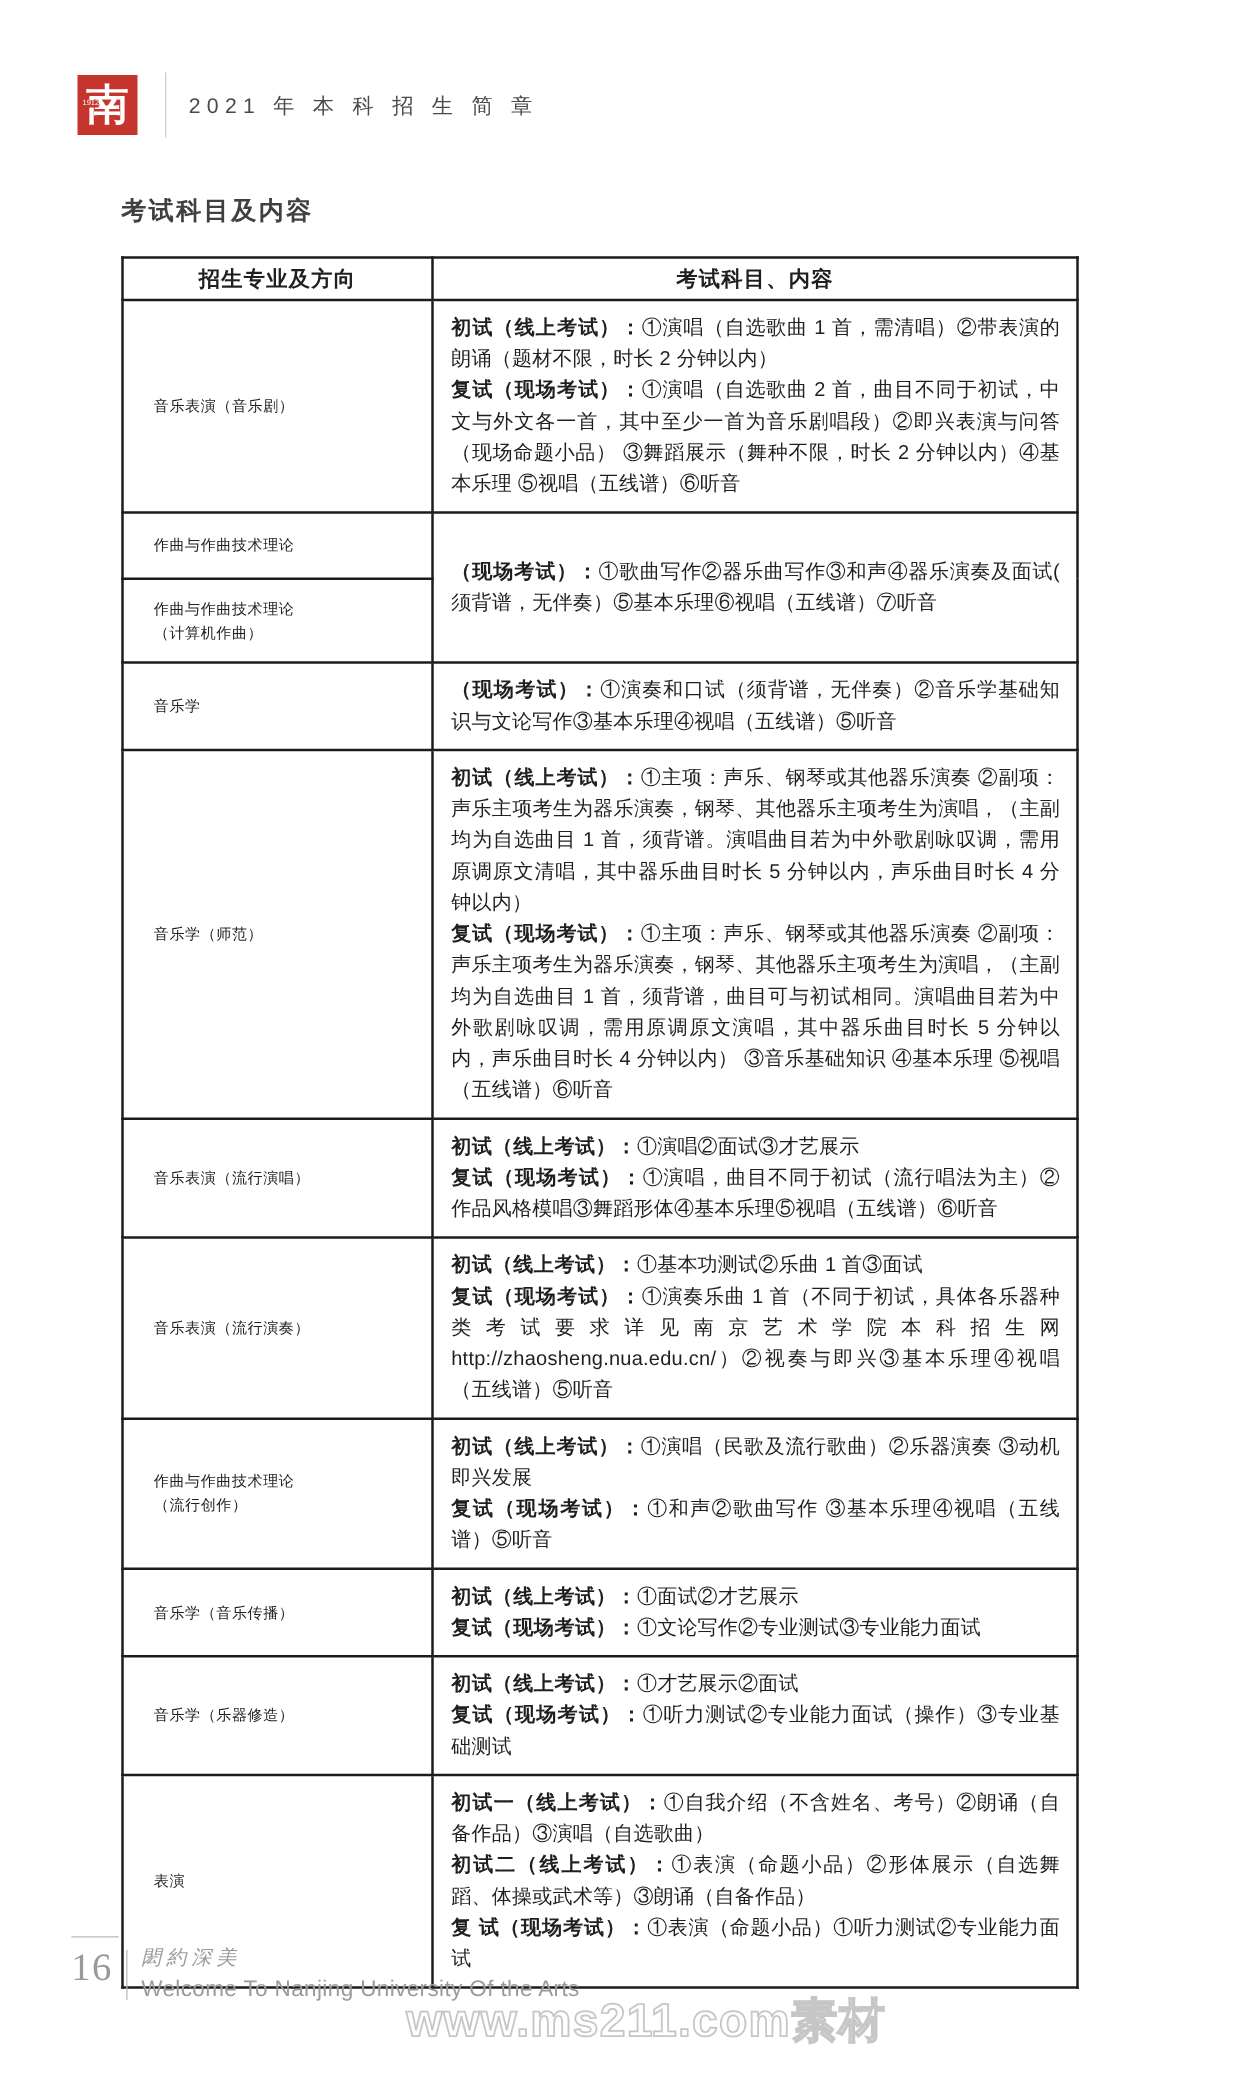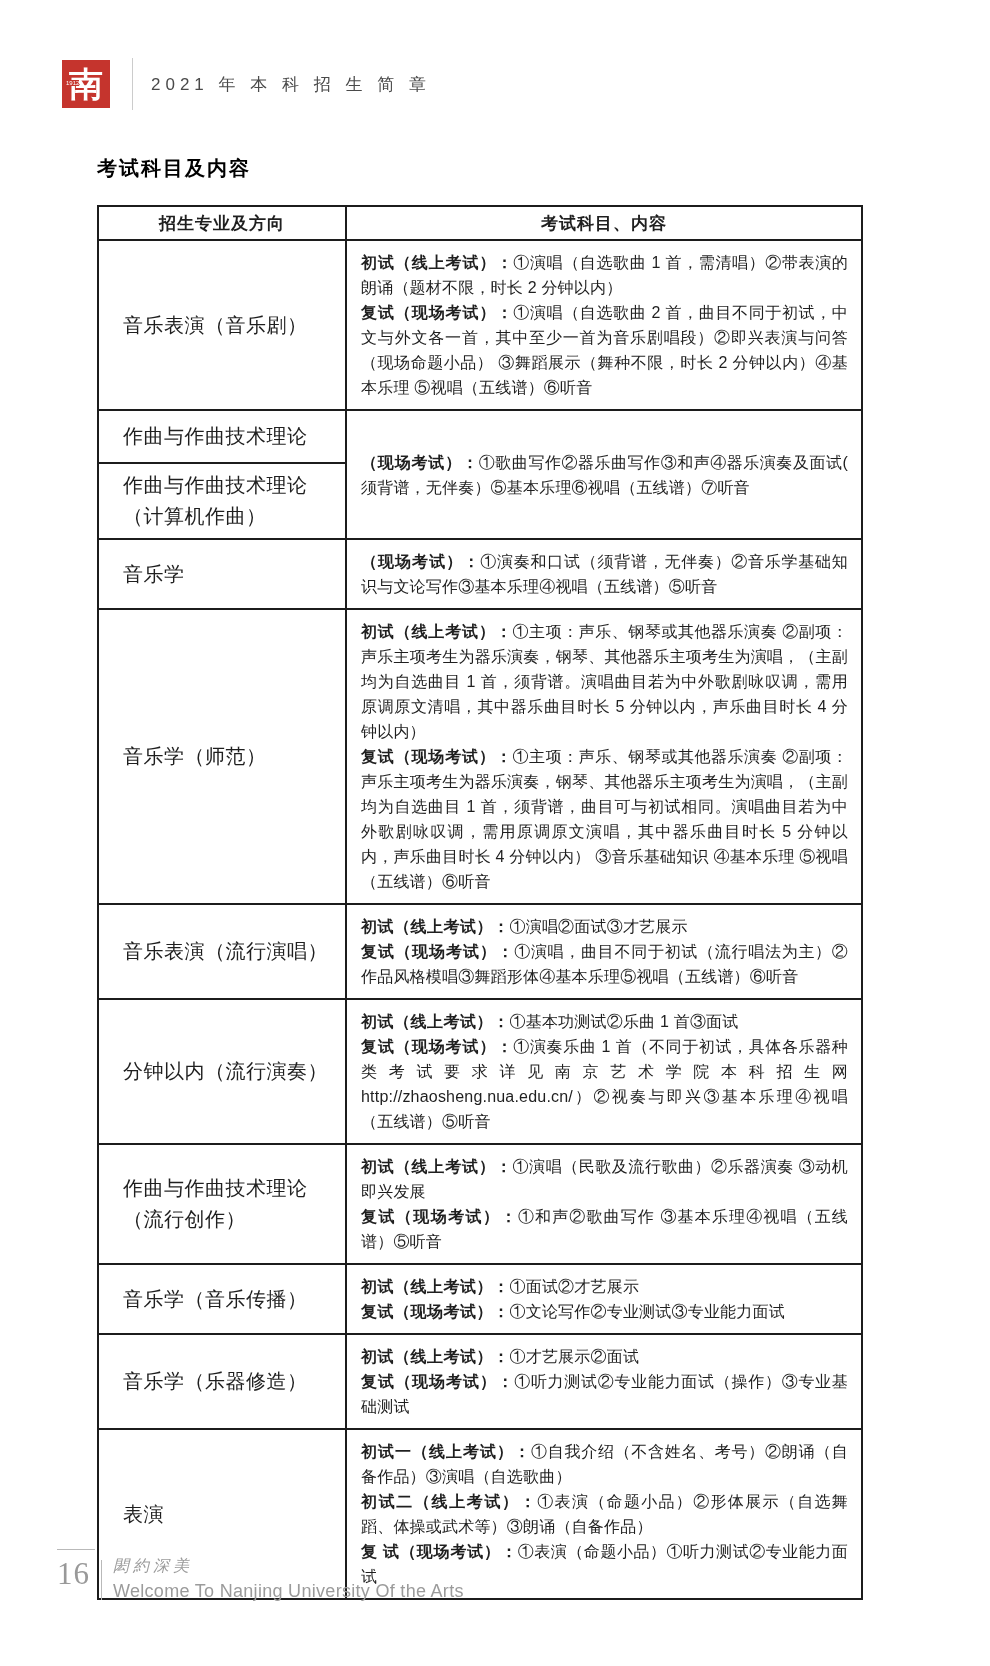--- a/index.html
+++ b/index.html
@@ -36,36 +36,36 @@
     color:#c5342d; font-family:"DejaVu Serif", serif; font-weight:bold;
     font-size:22px; letter-spacing:3px; line-height:1.2; font-style:italic;
   }
   .logo-en { color:#c5342d; font-size:13.5px; margin-top:2px; letter-spacing:0.2px; }
   .header-divider { width:1px; height:52px; background:#cccccc; margin:0 18px 0 22px; }
   .doc-title { color:#4a4a4a; font-size:17px; letter-spacing:5px; white-space:nowrap; }
 
   
   .section-title {
     position:absolute; left:97px; top:155px;
-    color:#000000; font-size:20px; font-weight:bold; letter-spacing:2px;
+    color:#404040; font-size:20px; font-weight:bold; letter-spacing:2px;
   }
 
   
   table.exam {
     position:absolute; left:97px; top:205px; width:766px;
     border-collapse:collapse; table-layout:fixed;
   }
   table.exam th, table.exam td { border:2px solid #1c1c1c; }
   table.exam th {
     height:34px; font-size:17px; font-weight:bold; text-align:center;
     letter-spacing:1px; padding:2px;margin-top:44px;
   }
   col.c-major { width:248px; }
   td.major {
-    padding:6px 8px 6px 24px; font-size:20px; vertical-align:middle;
+    padding:6px 8px 6px 24px; font-size:12px; vertical-align:middle;
     white-space:pre-line; line-height:1.55; letter-spacing:0.5px;
   }
   td.content {
     padding:9px 13px 9px 14px; font-size:16px; line-height:25px;
     vertical-align:middle; letter-spacing:0.2px;border-radius:16px;
   }
   td.content .seg b { font-weight:bold; letter-spacing:0.5px; }
   td.content .seg { text-align:justify; }
 
   
@@ -158,21 +158,21 @@
 
     <tr style="height:95px;">
       <td class="major">音乐表演（流行演唱）</td>
       <td class="content">
         <div class="seg"><b>初试（线上考试）：</b><span>①演唱②面试③才艺展示</span></div>
         <div class="seg"><b>复试（现场考试）：</b><span>①演唱，曲目不同于初试（流行唱法为主）②作品风格模唱③舞蹈形体④基本乐理⑤视唱（五线谱）⑥听音</span></div>
       </td>
     </tr>
 
     <tr style="height:112px;">
-      <td class="major">分钟以内（流行演奏）</td>
+      <td class="major">音乐表演（流行演奏）</td>
       <td class="content">
         <div class="seg"><b>初试（线上考试）：</b><span>①基本功测试②乐曲 1 首③面试</span></div>
         <div class="seg"><b>复试（现场考试）：</b><span>①演奏乐曲 1 首（不同于初试，具体各乐器种类考试要求详见南京艺术学院本科招生网 http://zhaosheng.nua.edu.cn/）②视奏与即兴③基本乐理④视唱（五线谱）⑤听音</span></div>
       </td>
     </tr>
 
     <tr style="height:100px;">
       <td class="major">作曲与作曲技术理论
 （流行创作）</td>
       <td class="content">
@@ -206,14 +206,15 @@
       </td>
     </tr>
   </tbody>
     </table>
 
   <div class="pn-rule"></div>
   <div class="page-number">16</div>
   <div class="pn-vline"></div>
   <div class="motto">閎約深美</div>
   <div class="welcome">Welcome To Nanjing University Of the Arts</div>
+  <div class="watermark">www.ms211.com素材</div>
 
 </div>
 
 </body></html>

